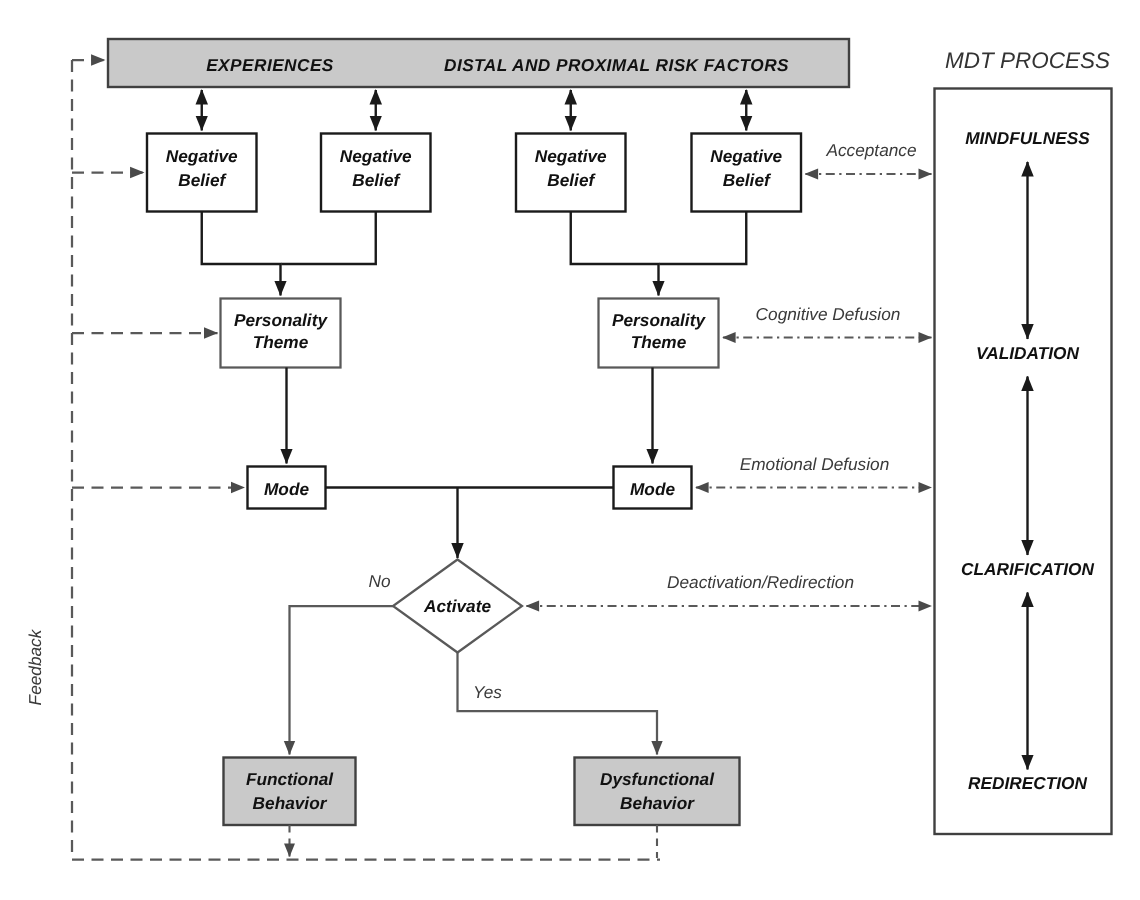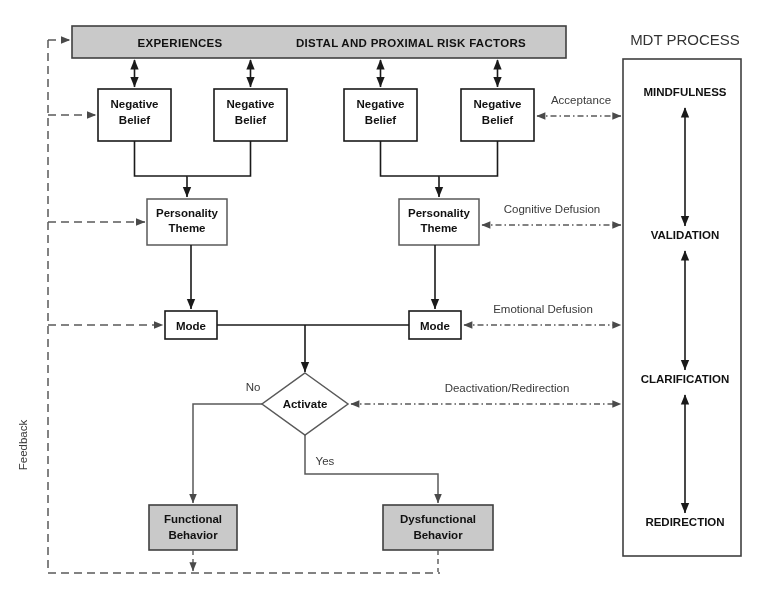--- a/index.html
+++ b/index.html
@@ -10,20 +10,21 @@
   body {
     width: 760px;
     height: 600px;
     font-family: "Liberation Sans", sans-serif;
     overflow: hidden;
   }
   #diagram-root {
     position: relative;
     width: 758px;
     height: 600px;
+    font-style: italic;
   }
   svg#flow {
     display: block;
     width: 760px;
     height: 600px;
   }
   .node-box-gray {
     fill: #c9c9c9;
     stroke: #404040;
     stroke-width: 1.6;

